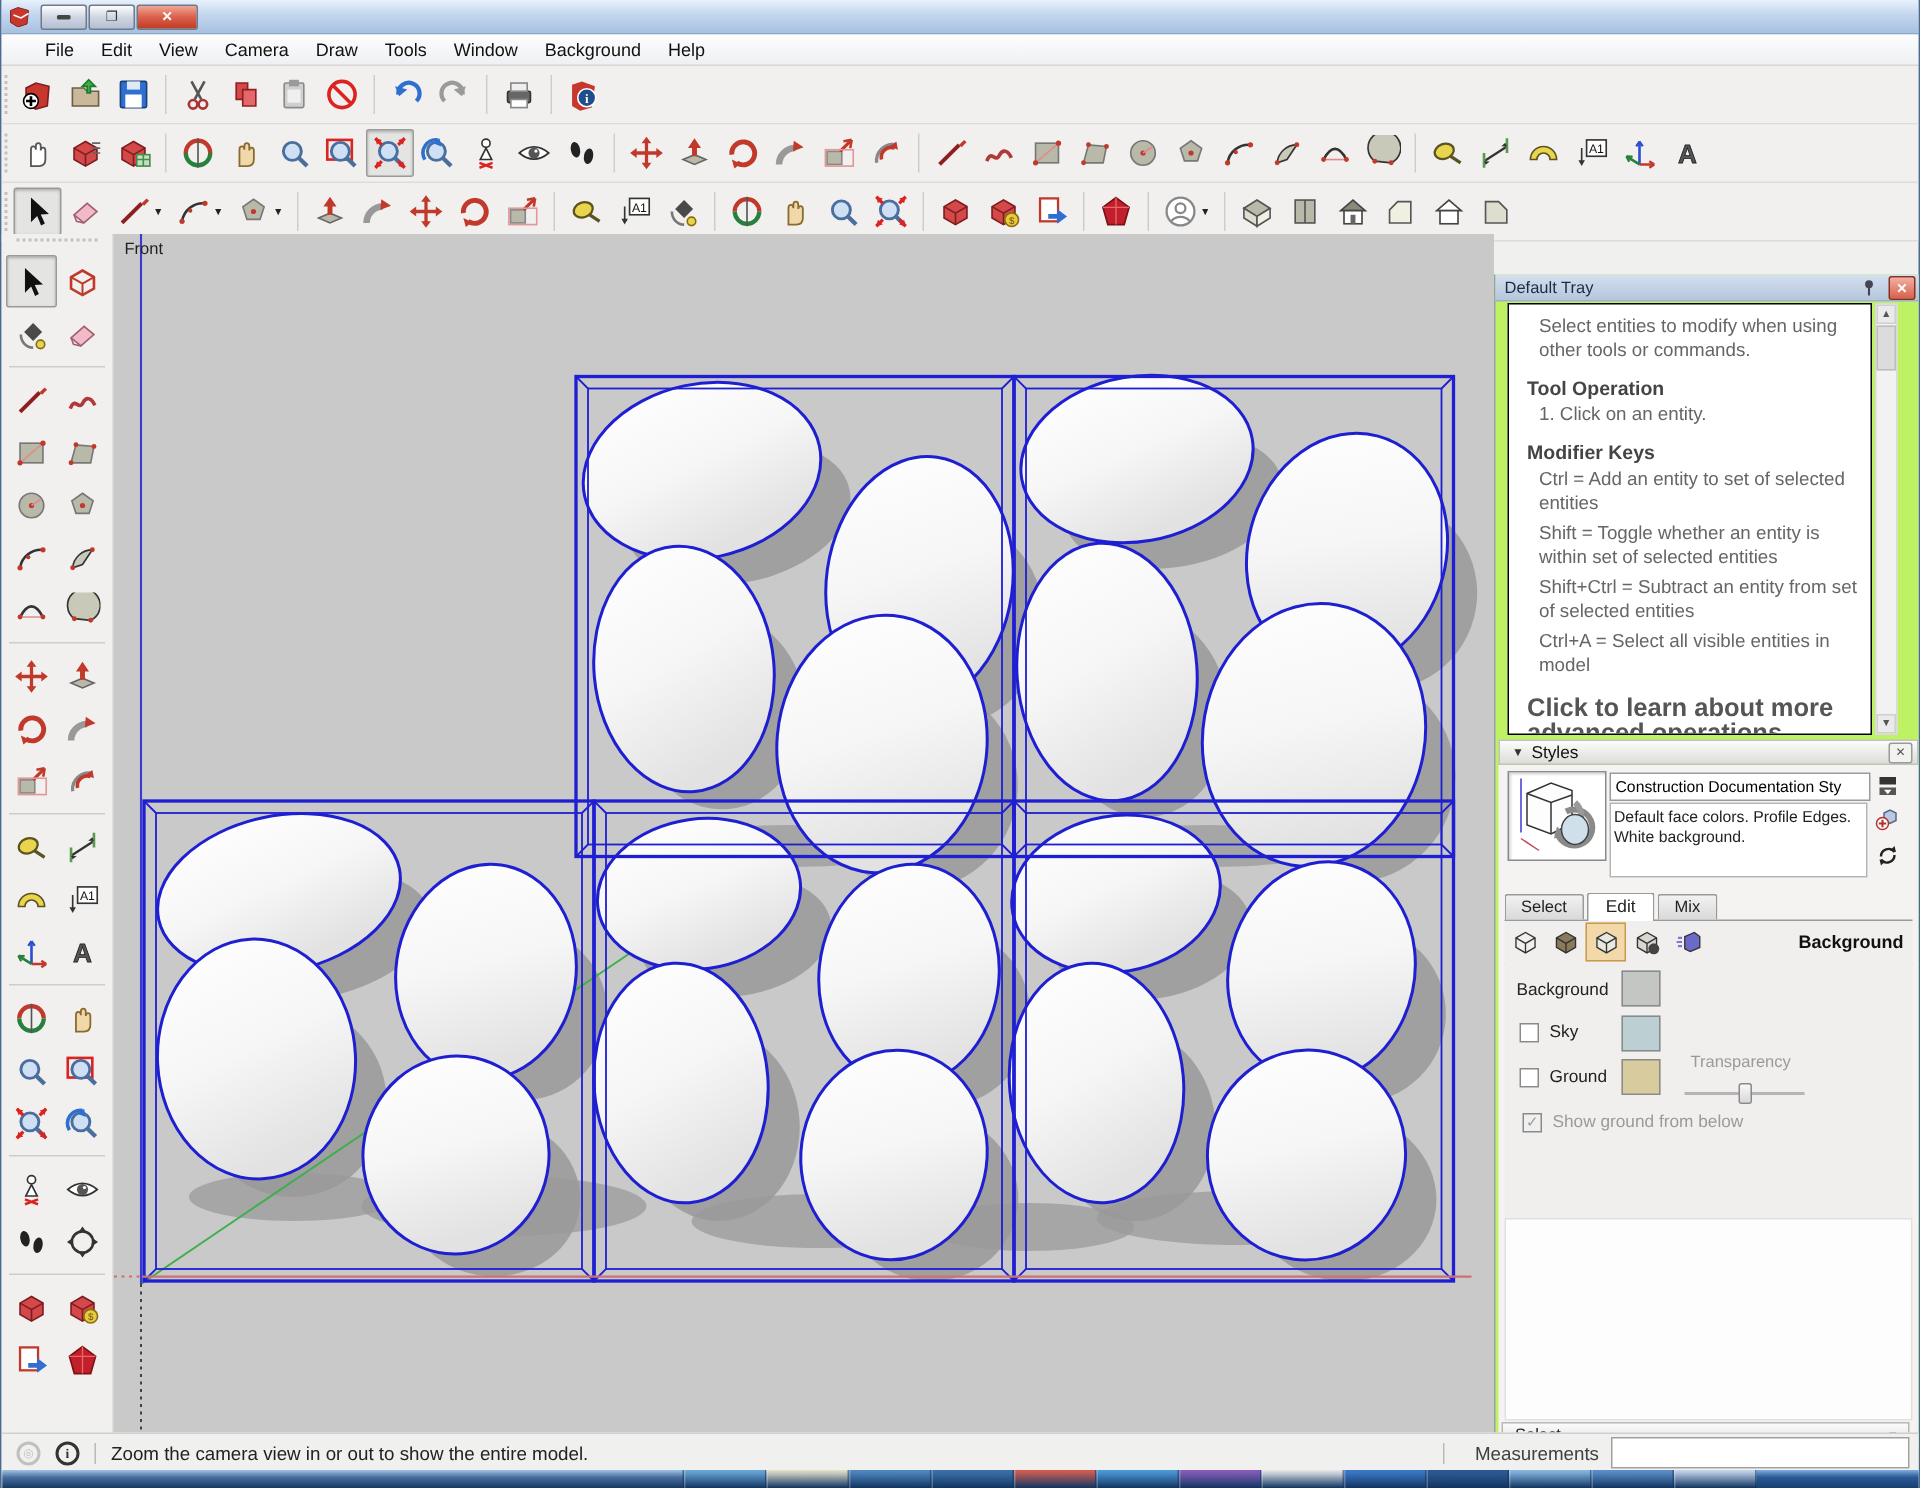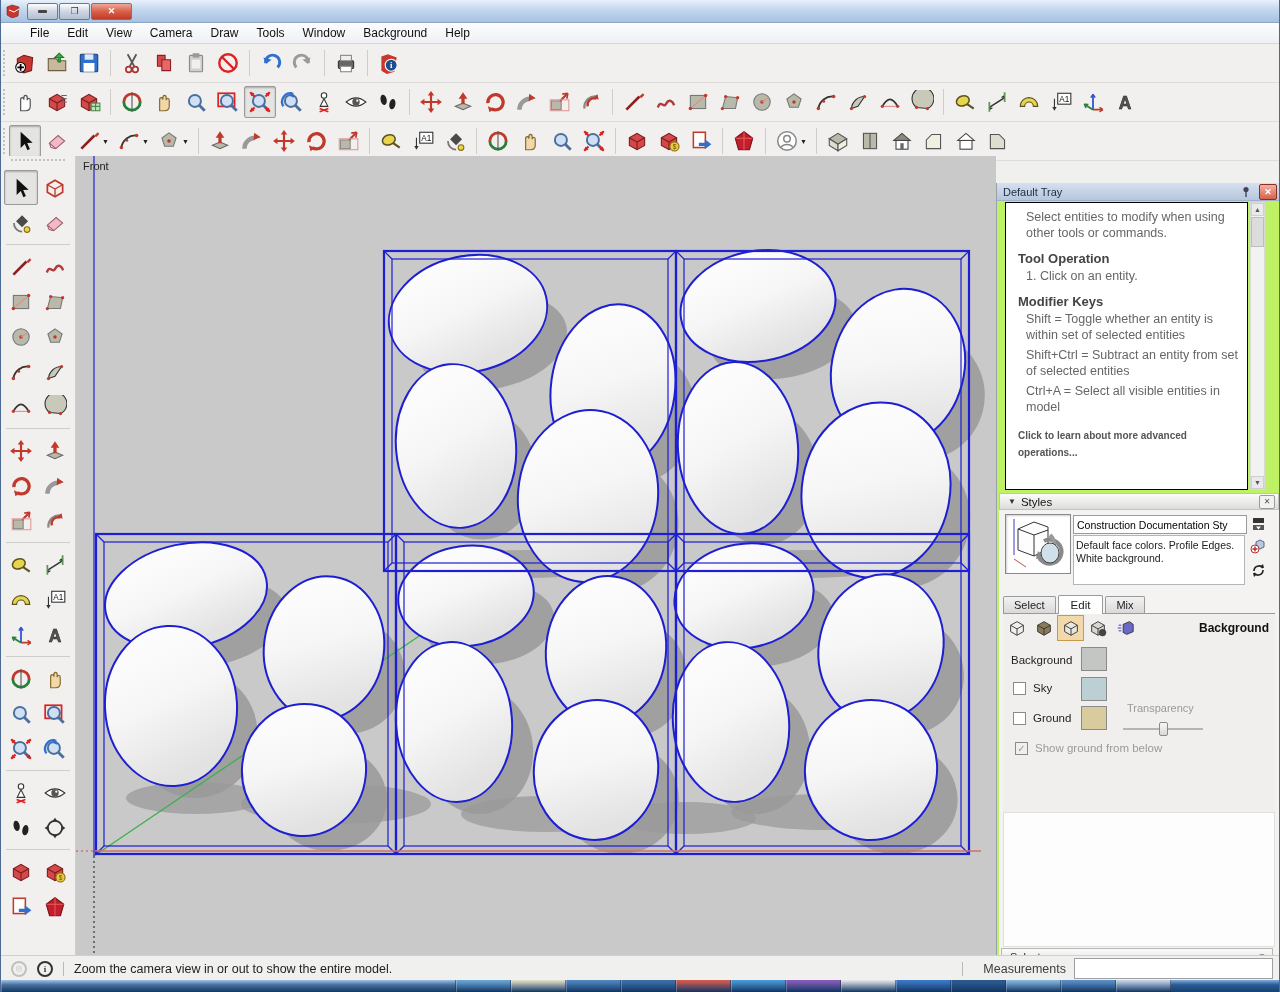--- a/index.html
+++ b/index.html
@@ -35,21 +35,21 @@
   .vplabel{position:absolute;left:7px;top:4px;font-size:11px;color:#222;}
   
   .tray{position:absolute;left:995px;top:0;width:285px;height:799px;background:#bef264;border-left:1px solid #98a0aa;box-sizing:border-box;font-size:12px;margin-top:27px;}
   .trayheader{position:absolute;left:0;top:0;right:0;height:17px;background:linear-gradient(#d6e0ef,#b5c6dd);border-bottom:1px solid #9fb2cb;display:flex;align-items:center;}
   .trayheader .ttl{font-size:11px;color:#1d2c42;margin-left:6px;flex:1;}
   .pinbtn{width:14px;height:13px;display:flex;align-items:center;justify-content:center;margin-right:6px;color:#333;font-size:10px;}
   .xbtn{width:16px;height:14px;background:linear-gradient(#f2b0a4,#d9604a);border:1px solid #8a3020;border-radius:2px;color:#fff;font-size:9px;font-weight:bold;display:flex;align-items:center;justify-content:center;margin-right:4px;}
   .instr{position:absolute;left:8px;top:19px;width:243px;height:288px;background:#fff;border:1px solid #000000;overflow:hidden;padding:6px 6px 0 20px;box-sizing:border-box;color:#666;}
   .instr p{margin:0 0 4px 0;font-size:12.5px;line-height:16px;}
   .instr h4{margin:10px 0 2px -8px;font-size:13px;color:#444;}
-  .instr .link{font-size:10px;font-weight:bold;color:#555;margin-top:12px;margin-left:-8px;line-height:17px;}
+  .instr .link{font-size:17px;font-weight:bold;color:#555;margin-top:12px;margin-left:-8px;line-height:17px;}
   .vscroll{position:absolute;left:253px;top:19px;width:15px;height:288px;background:#f2f2f2;border:1px solid #d9d9d9;box-sizing:border-box;}
   .varrow{position:absolute;left:0;width:13px;height:13px;display:flex;align-items:center;justify-content:center;font-size:7px;color:#555;background:#eaeaea;border:1px solid #cfcfcf;box-sizing:border-box;}
   .vthumb{position:absolute;left:0;top:14px;width:13px;height:30px;background:#dcdcdc;border:1px solid #bdbdbd;box-sizing:border-box;}
   .stylesheader{position:absolute;left:2px;right:2px;top:310px;height:17px;background:linear-gradient(#fcfcfc,#dcdcda);border:1px solid #c2c2c0;display:flex;align-items:center;box-sizing:border-box;}
   .stylesheader .tri{font-size:8px;margin:0 5px 0 8px;color:#333;}
   .stylesheader .lbl{font-size:11.5px;color:#111;flex:1;}
   .sclose{width:14px;height:12px;border:1px solid #9a9a9a;background:#f2f2f0;color:#555;font-size:8px;display:flex;align-items:center;justify-content:center;margin-right:3px;border-radius:2px;}
   .stylesbody{position:absolute;left:2px;right:2px;top:327px;height:455px;background:#f4f3f1;}
   .thumb{position:absolute;left:6px;top:4px;width:64px;height:58px;background:#fff;border:1px solid #8a8a8a;box-shadow:inset 1px 1px 2px rgba(0,0,0,.2);}
   .stylename{position:absolute;left:74px;top:5px;width:166px;height:15px;border:1px solid #9a9a9a;background:#fff;font-size:10.5px;padding:1px 3px;font-family:"Liberation Sans",sans-serif;box-sizing:content-box;}
@@ -1012,20 +1012,21 @@
         </span>
         <span class="xbtn">✕</span>
       </div>
 
       <div class="instr">
         <p>Select entities to modify when using other tools or commands.</p>
         <div id="instrsections">
             <h4>Tool Operation</h4>
             <p>1. Click on an entity.</p>
             <h4>Modifier Keys</h4>
+            <p>Ctrl = Add an entity to set of selected entities</p>
             <p>Shift = Toggle whether an entity is within set of selected entities</p>
             <p>Shift+Ctrl = Subtract an entity from set of selected entities</p>
             <p>Ctrl+A = Select all visible entities in model</p>
           </div>
         <div class="link">Click to learn about more advanced operations...</div>
       </div>
       <div class="vscroll">
         <div class="varrow" style="top:0">▲</div>
         <div class="vthumb"></div>
         <div class="varrow" style="bottom:0">▼</div>

